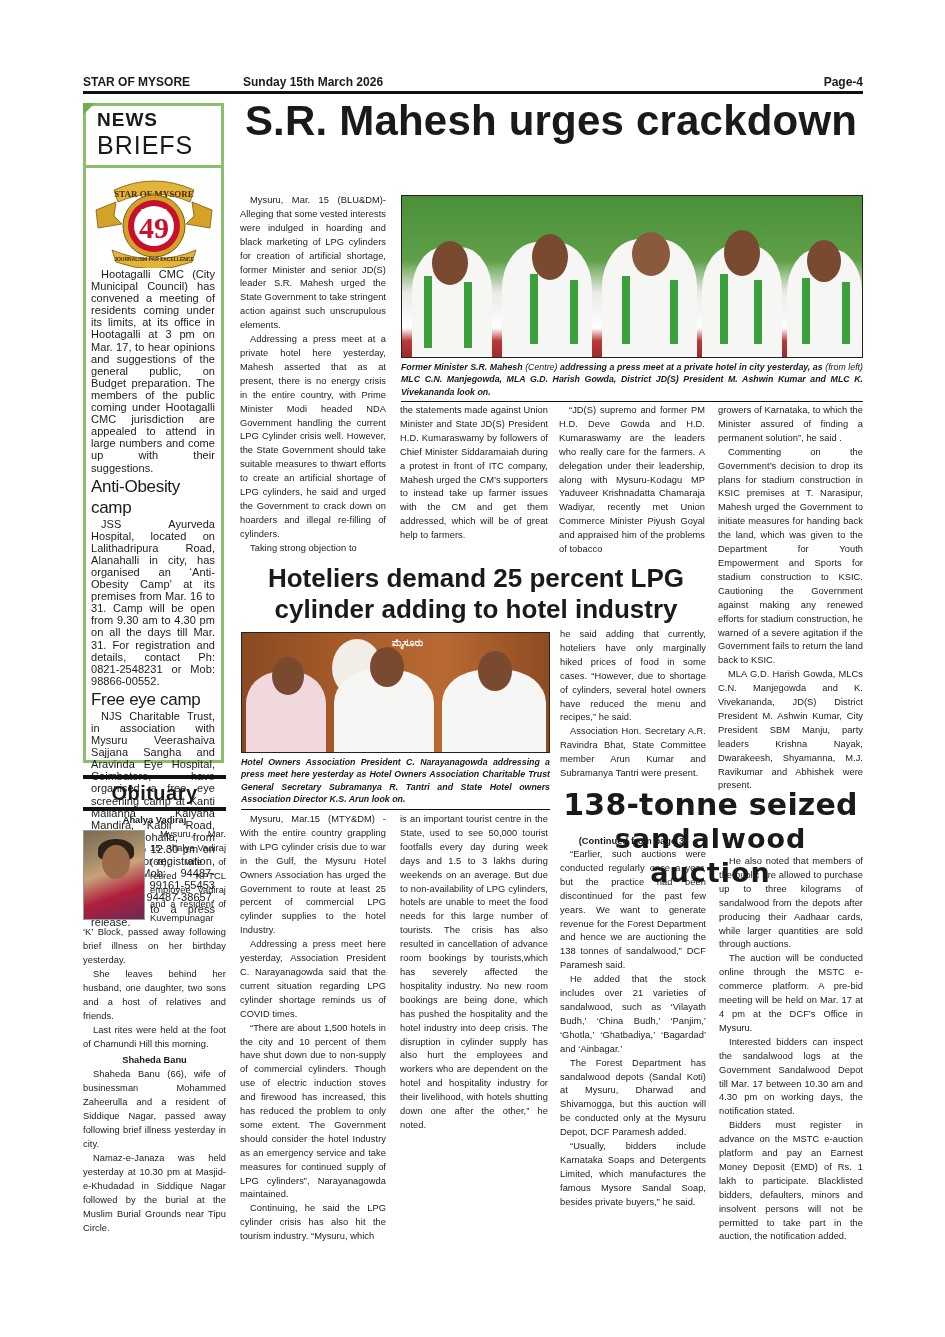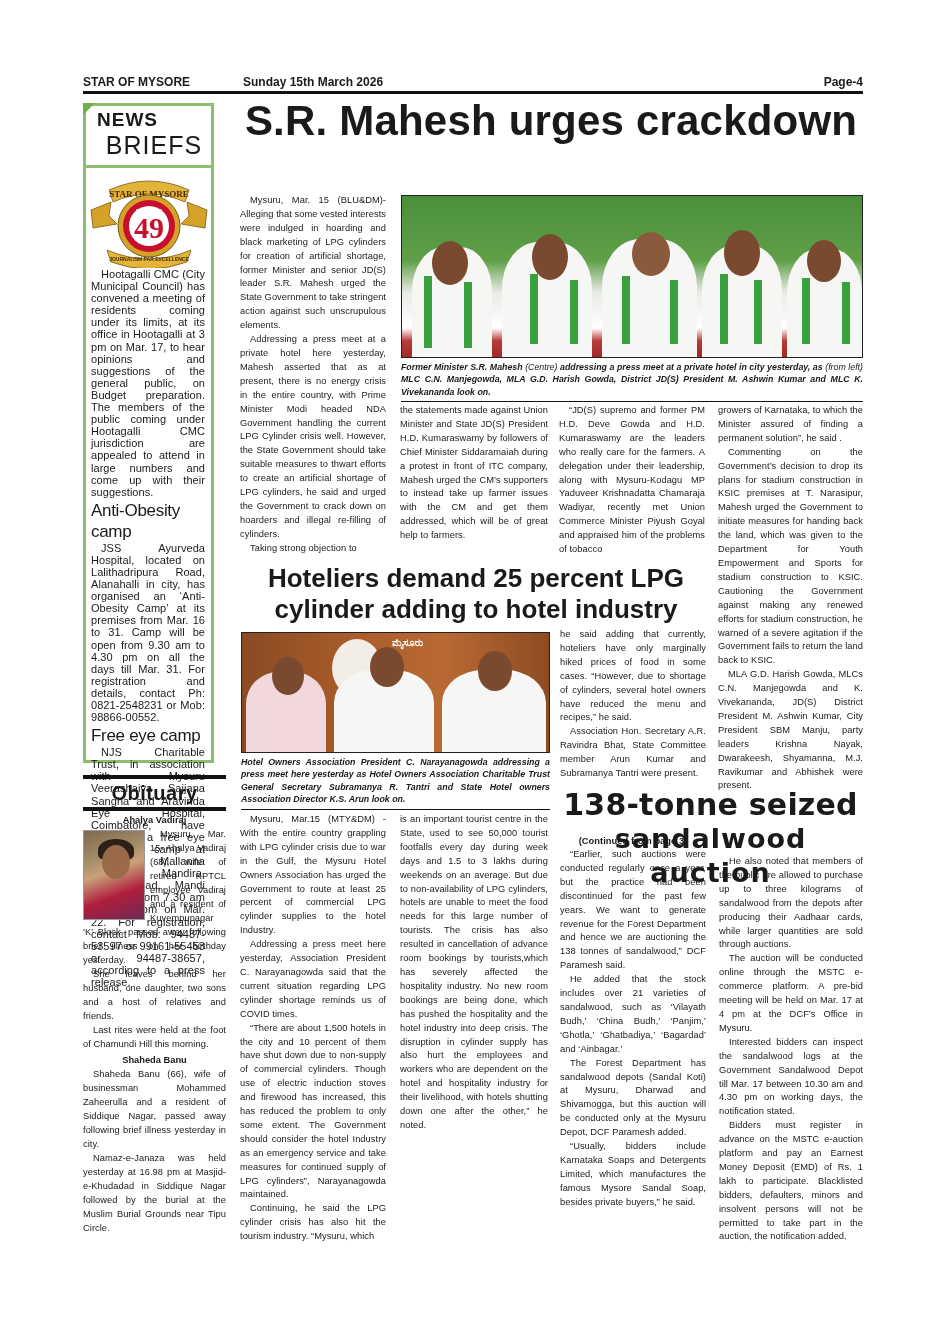--- a/index.html
+++ b/index.html
@@ -10,25 +10,25 @@
   .masthead .paper { position: absolute; left: 0; top: 1px; }
   .masthead .date { position: absolute; left: 160px; top: 1px; }
   .masthead .page { position: absolute; right: 0; top: 1px; }
   .masthead-rule { position: absolute; left: 83px; top: 91px; width: 780px; height: 3px; background: #111; }
 
   .p { font-size: 9.3px; line-height: 13.9px; text-align: justify; letter-spacing: 0.05px; }
   .p .para { text-indent: 10px; }
   .p .para.noind { text-indent: 0; }
 
   
-  .briefs { position: absolute; left: 83px; top: 103px; width: 131px; height: 660px; border: 3px solid #8bbf6e; }
+  .briefs { position: absolute; left: 83px; top: 103px; width: 141px; height: 660px; border: 3px solid #8bbf6e; }
   .briefs .corner { position: absolute; left: -3px; top: -3px; width: 0; height: 0; border-top: 12px solid #6fae4c; border-right: 12px solid transparent; }
   .briefs .hdr { height: 62px; border-bottom: 3px solid #8bbf6e; padding: 4px 0 0 11px; }
   .briefs .hdr .news { font-weight: bold; font-size: 19px; letter-spacing: 1px; line-height: 20px; }
-  .briefs .hdr .brf { font-size: 25px; letter-spacing: 1px; line-height: 30px; text-align: center; }
+  .briefs .hdr .brf { font-size: 25px; letter-spacing: 1px; line-height: 30px; }
   .logo { position: relative; margin: 8px auto 0; width: 124px; height: 92px; }
   .logo svg { width: 124px; height: 92px; }
   .briefs .inner { padding: 0 6px 0 5px; }
   .briefs h3 { font-family: "Liberation Sans", sans-serif; font-weight: normal; font-size: 17px; line-height: 21px; margin-top: 2px; letter-spacing: -0.3px; }
   .briefs .p { font-size: 11px; line-height: 12.1px; font-family: "Liberation Sans", sans-serif; }
 
   
   .obit { position: absolute; left: 83px; top: 775px; width: 143px; }
   .obit .bar { height: 4px; background: #111; }
   .obit .title { text-align: center; font-weight: bold; font-size: 20px; line-height: 28px; letter-spacing: 0.5px; }
@@ -114,21 +114,21 @@
         <div class="hair"></div>
         <div class="face"></div>
       </div>
     <div class="para">Mysuru, Mar. 15- Ahalya Vadiraj (68), wife of retired KPTCL employee Vadiraj and a resident of Kuvempunagar ‘K’ Block, passed away following brief illness on her birthday yesterday.</div>
     <div class="para">She leaves behind her husband, one daughter, two sons and a host of relatives and friends.</div>
     <div class="para">Last rites were held at the foot of Chamundi Hill this morning.</div>
   </div>
   <div class="name">Shaheda Banu</div>
   <div class="p">
     <div class="para">Shaheda Banu (66), wife of businessman Mohammed Zaheerulla and a resident of Siddique Nagar, passed away following brief illness yesterday in city.</div>
-    <div class="para">Namaz-e-Janaza was held yesterday at 16.98 pm at Masjid-e-Khudadad in Siddique Nagar followed by the burial at the Muslim Burial Grounds near Tipu Circle.</div>
+    <div class="para">Namaz-e-Janaza was held yesterday at 10.30 pm at Masjid-e-Khudadad in Siddique Nagar followed by the burial at the Muslim Burial Grounds near Tipu Circle.</div>
   </div>
 </div>
 
 <div class="headline1">
   <div>S.R. Mahesh urges crackdown</div>
 </div>
 
 <div class="col p" style="left:240px; top:194px; width:146px;">
   <div class="para">Mysuru, Mar. 15 (BLU&amp;DM)- Alleging that some vested interests were indulged in hoarding and black marketing of LPG cylinders for creation of artificial shortage, former Minister and senior JD(S) leader S.R. Mahesh urged the State Government to take stringent action against such unscrupulous elements.</div>
   <div class="para">Addressing a press meet at a private hotel here yesterday, Mahesh asserted that as at present, there is no energy crisis in the entire country, with Prime Minister Modi headed NDA Government handling the current LPG Cylinder crisis well. However, the State Government should take suitable measures to thwart efforts to create an artificial shortage of LPG cylinders, he said and urged the Government to crack down on hoarders and illegal re-filling of cylinders.</div>

